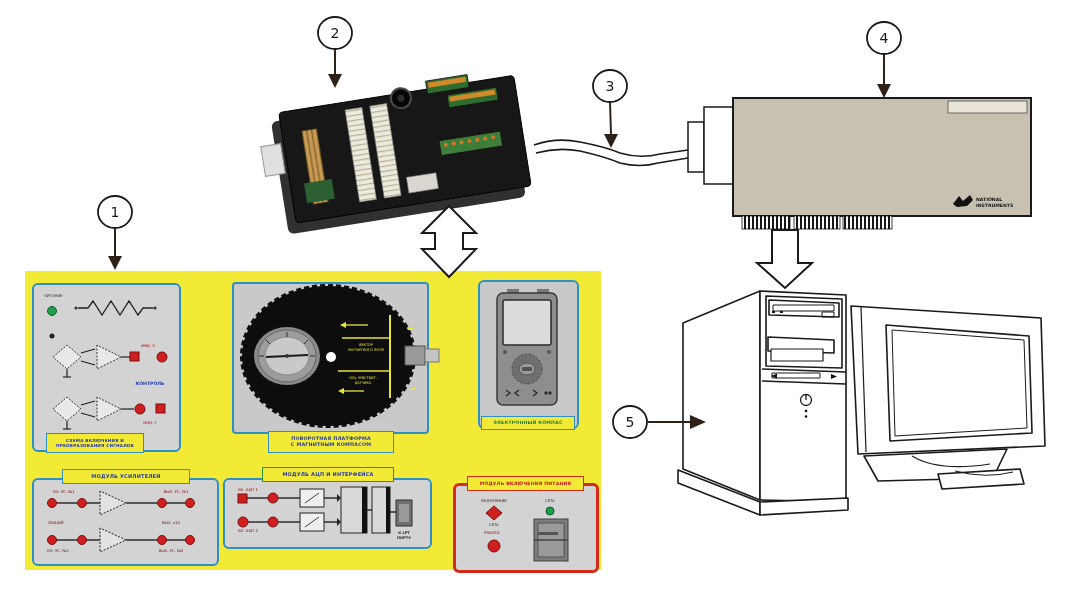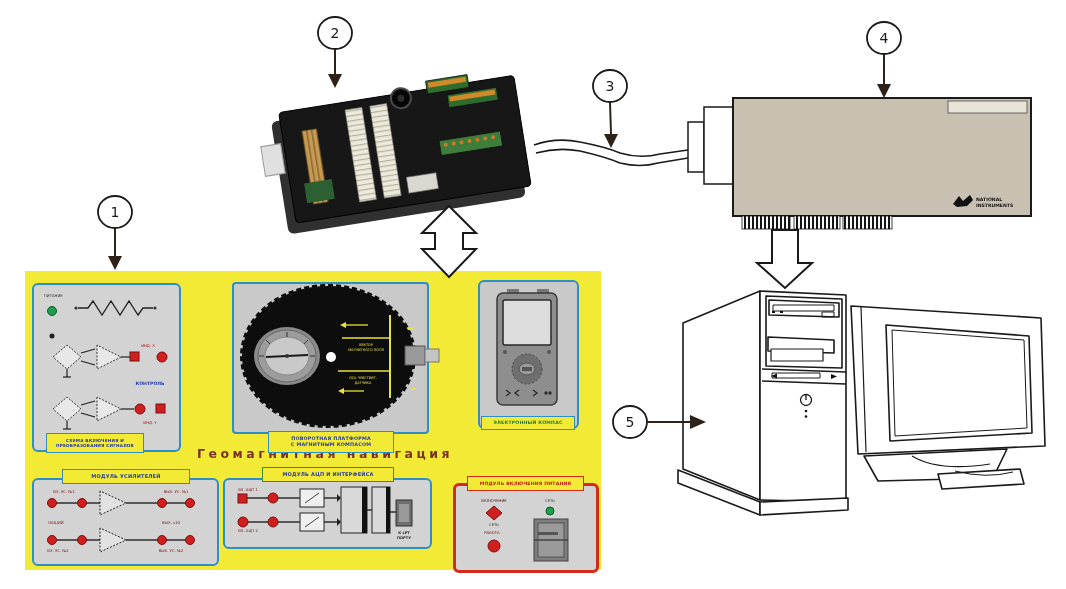--- a/index.html
+++ b/index.html
@@ -336,21 +336,20 @@
       <circle cx="494" cy="546" r="6" fill="#cf1f1f" stroke="#7e0f0f"></circle>
       <text x="550" y="502" font-size="3.8" fill="#333" text-anchor="middle">СЕТЬ</text>
       <circle cx="550" cy="511" r="4" fill="#1d9e4d" stroke="#0a5c28"></circle>
       <rect x="534" y="519" width="34" height="42" fill="#7d7d7d" stroke="#444"></rect>
       <rect x="538" y="523" width="26" height="34" fill="#9a9a9a" stroke="#555"></rect>
       <line x1="534" y1="540" x2="568" y2="540" stroke="#444" stroke-width="1.5"></line>
       <rect x="538" y="532" width="20" height="3" fill="#555"></rect>
     </g>
   </svg>
 
-  <div class="bench-title">Геомагнитная навигация</div>
 
   <div class="cap" style="left:46px;top:433px;width:96px;height:18px;font-size:4.2px;">
     <div>СХЕМА ВКЛЮЧЕНИЯ И</div>
     <div>ПРЕОБРАЗОВАНИЯ СИГНАЛОВ</div>
   </div>
 
   <div class="cap" style="left:268px;top:431px;width:124px;height:20px;font-size:4.8px;">
     <div>ПОВОРОТНАЯ ПЛАТФОРМА</div>
     <div>С МАГНИТНЫМ КОМПАСОМ</div>
   </div>

